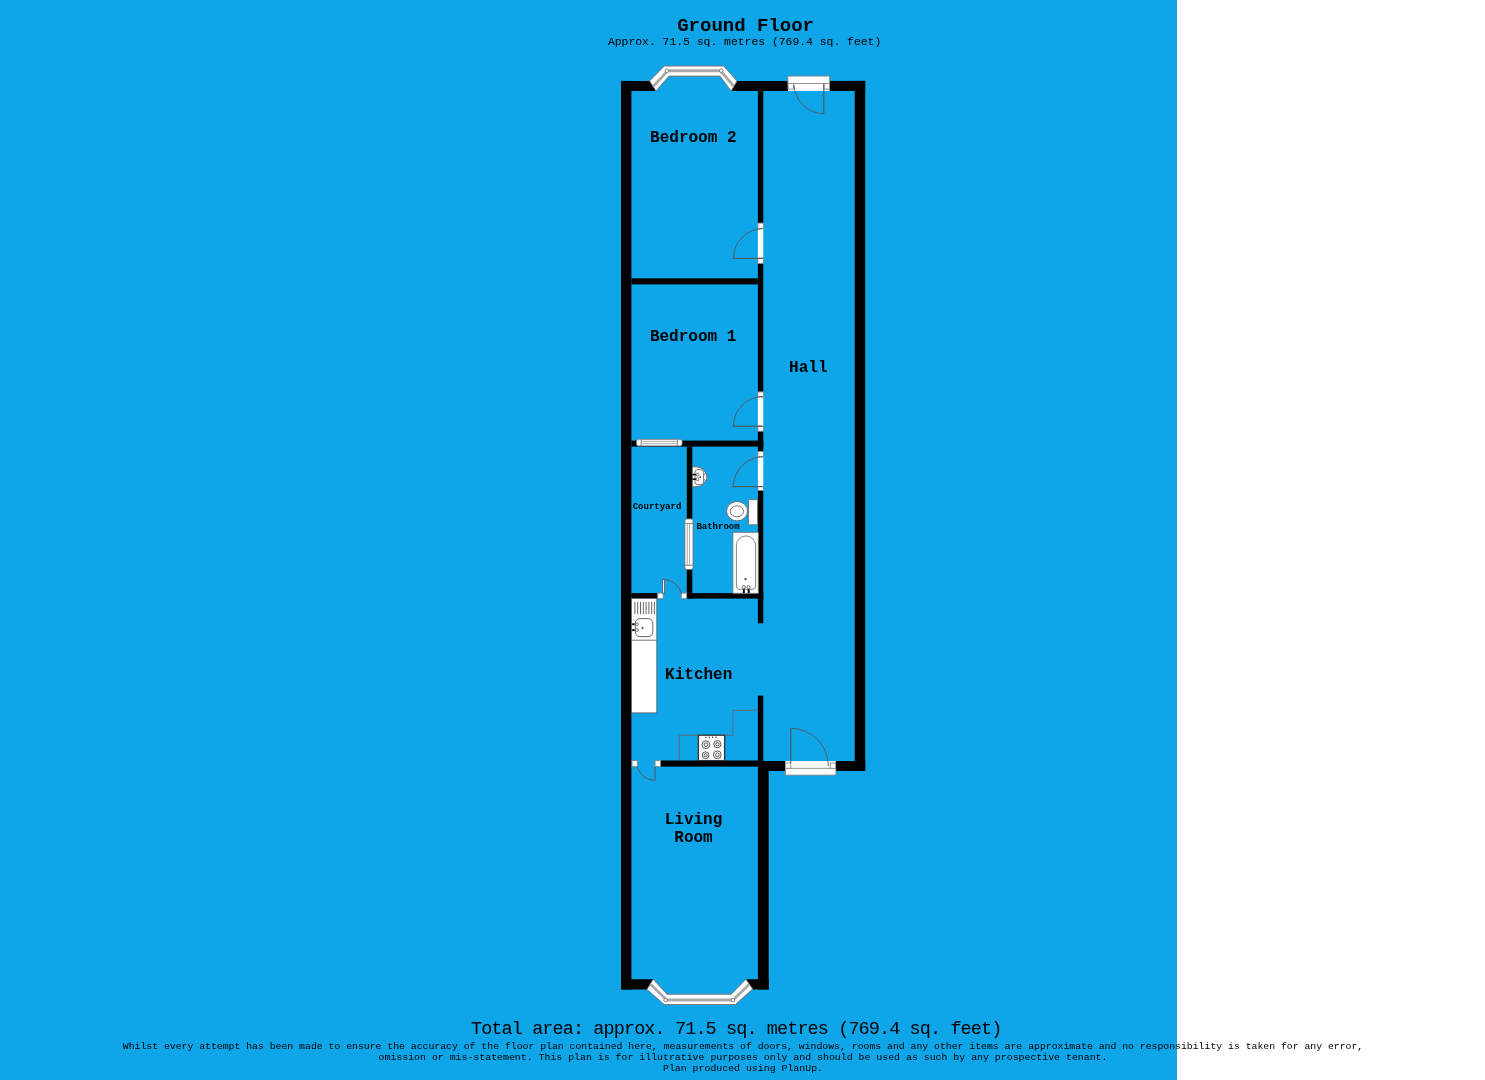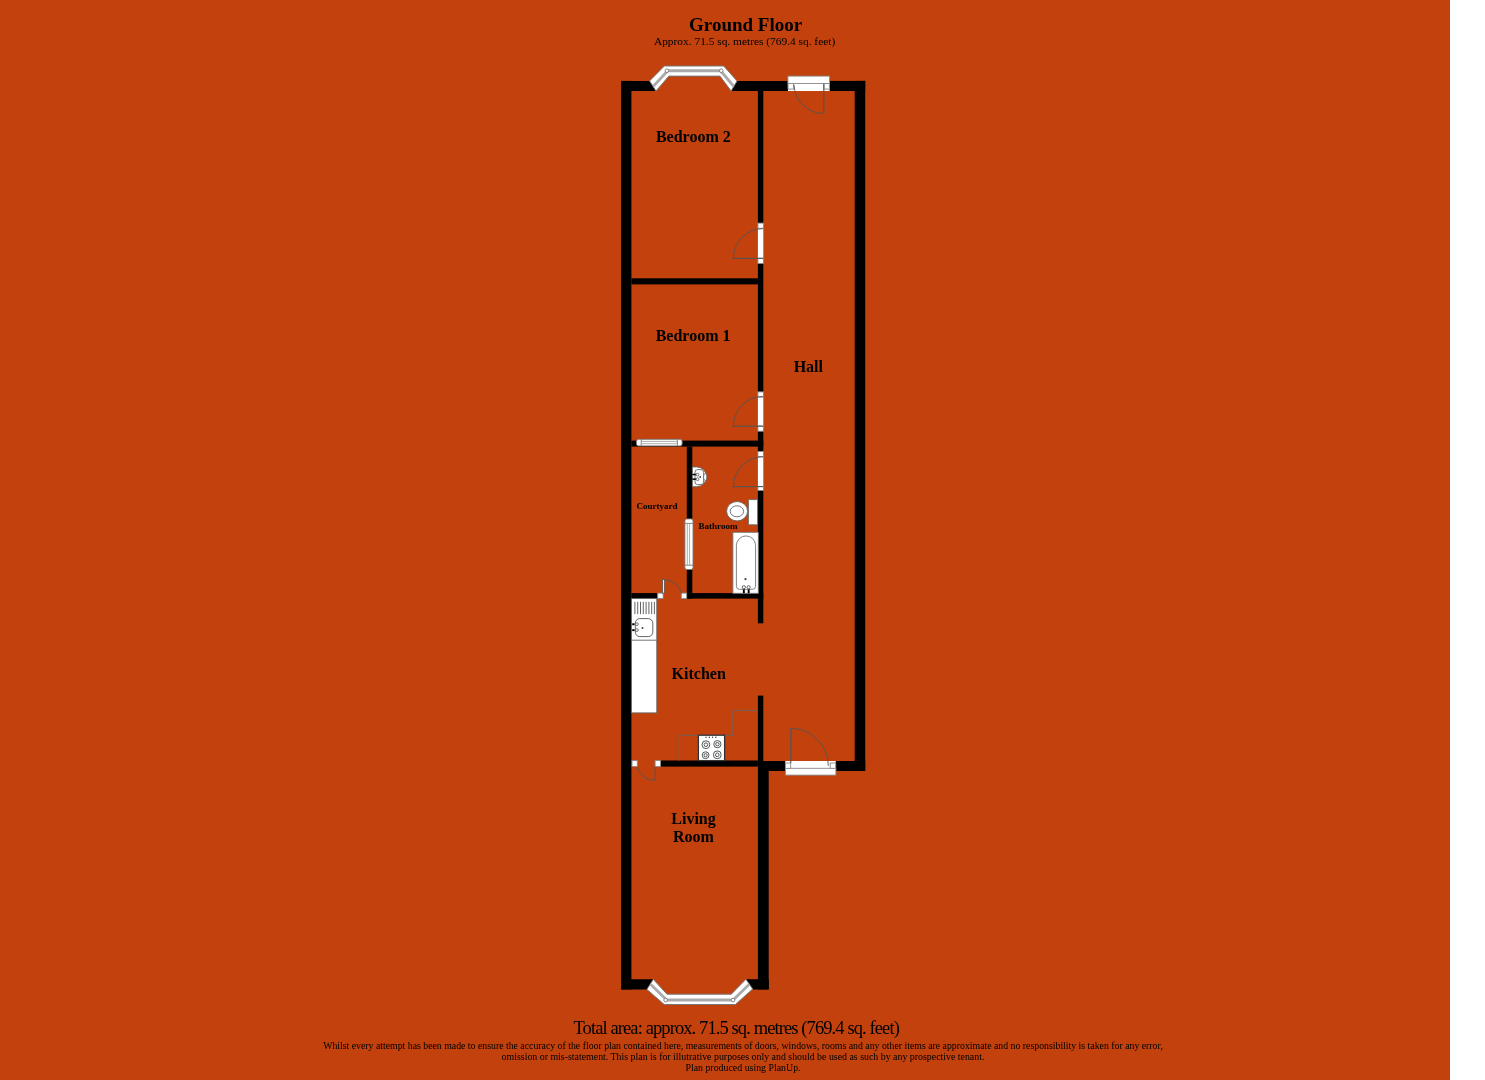--- a/index.html
+++ b/index.html
@@ -1,16 +1,16 @@
 <!DOCTYPE html>
 <html><head>
 <meta charset="utf-8">
 <style>
   html,body{margin:0;padding:0;background:#ffffff;}
-  .page{position:relative;width:1450px;height:1080px;background:#c2410c;font-family:Liberation Serif, serif;}
+  .page{position:relative;width:1177px;height:1080px;background:#0ea5e9;font-family:Liberation Mono, monospace;}
   svg{position:absolute;left:0;top:0;}
   text{fill:#000;}
 </style>
 </head>
 <body>
 <div class="page">
 <svg width="1485" height="1080" viewBox="0 0 1485 1080">
 
   <text x="745.6" y="30.5" font-size="19" font-weight="bold" text-anchor="middle">Ground Floor</text>
 

